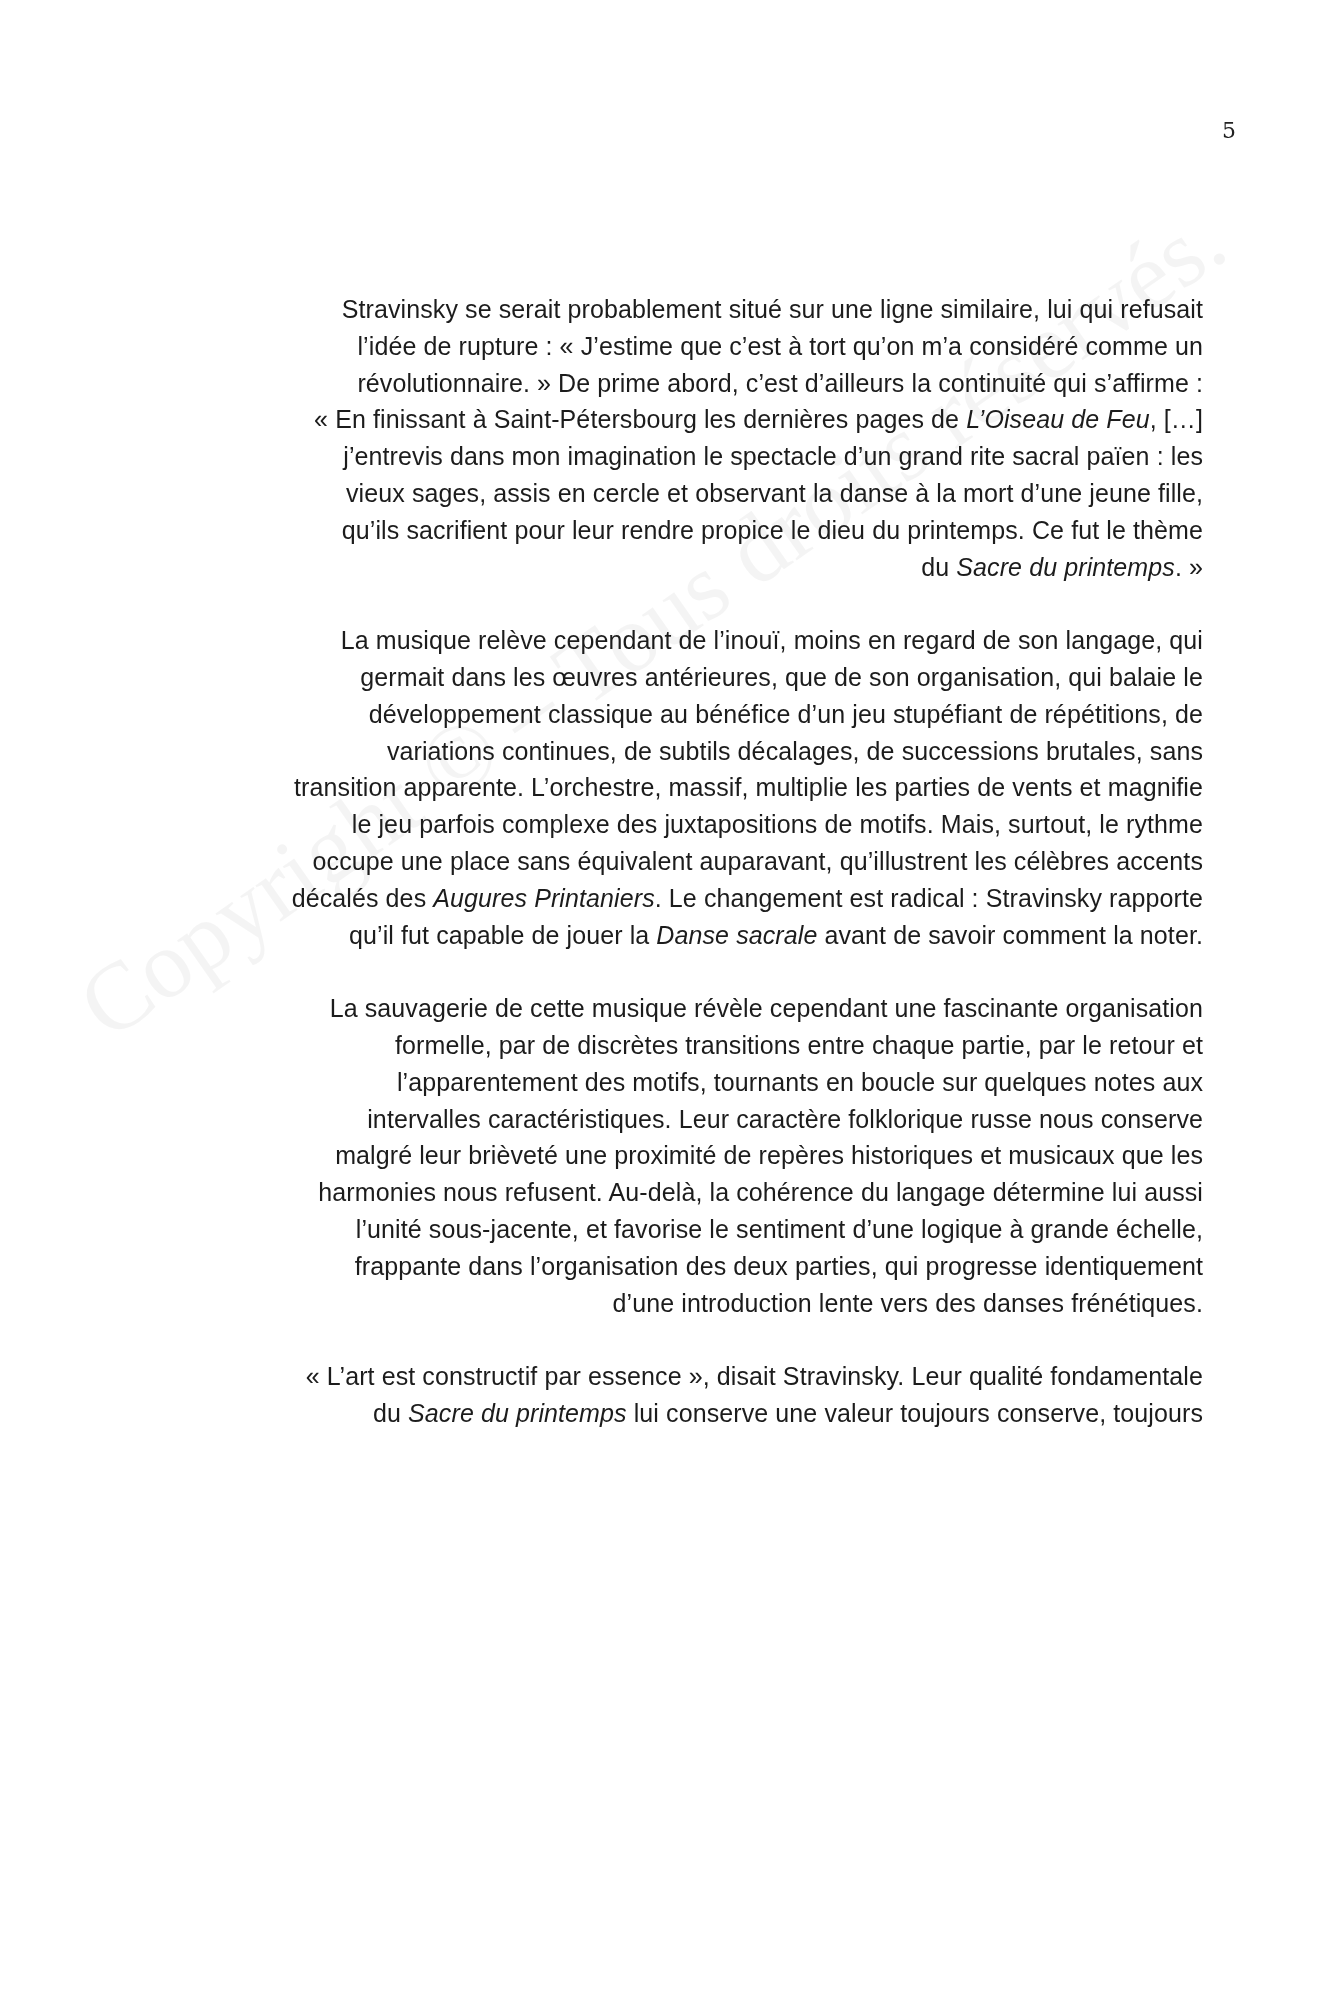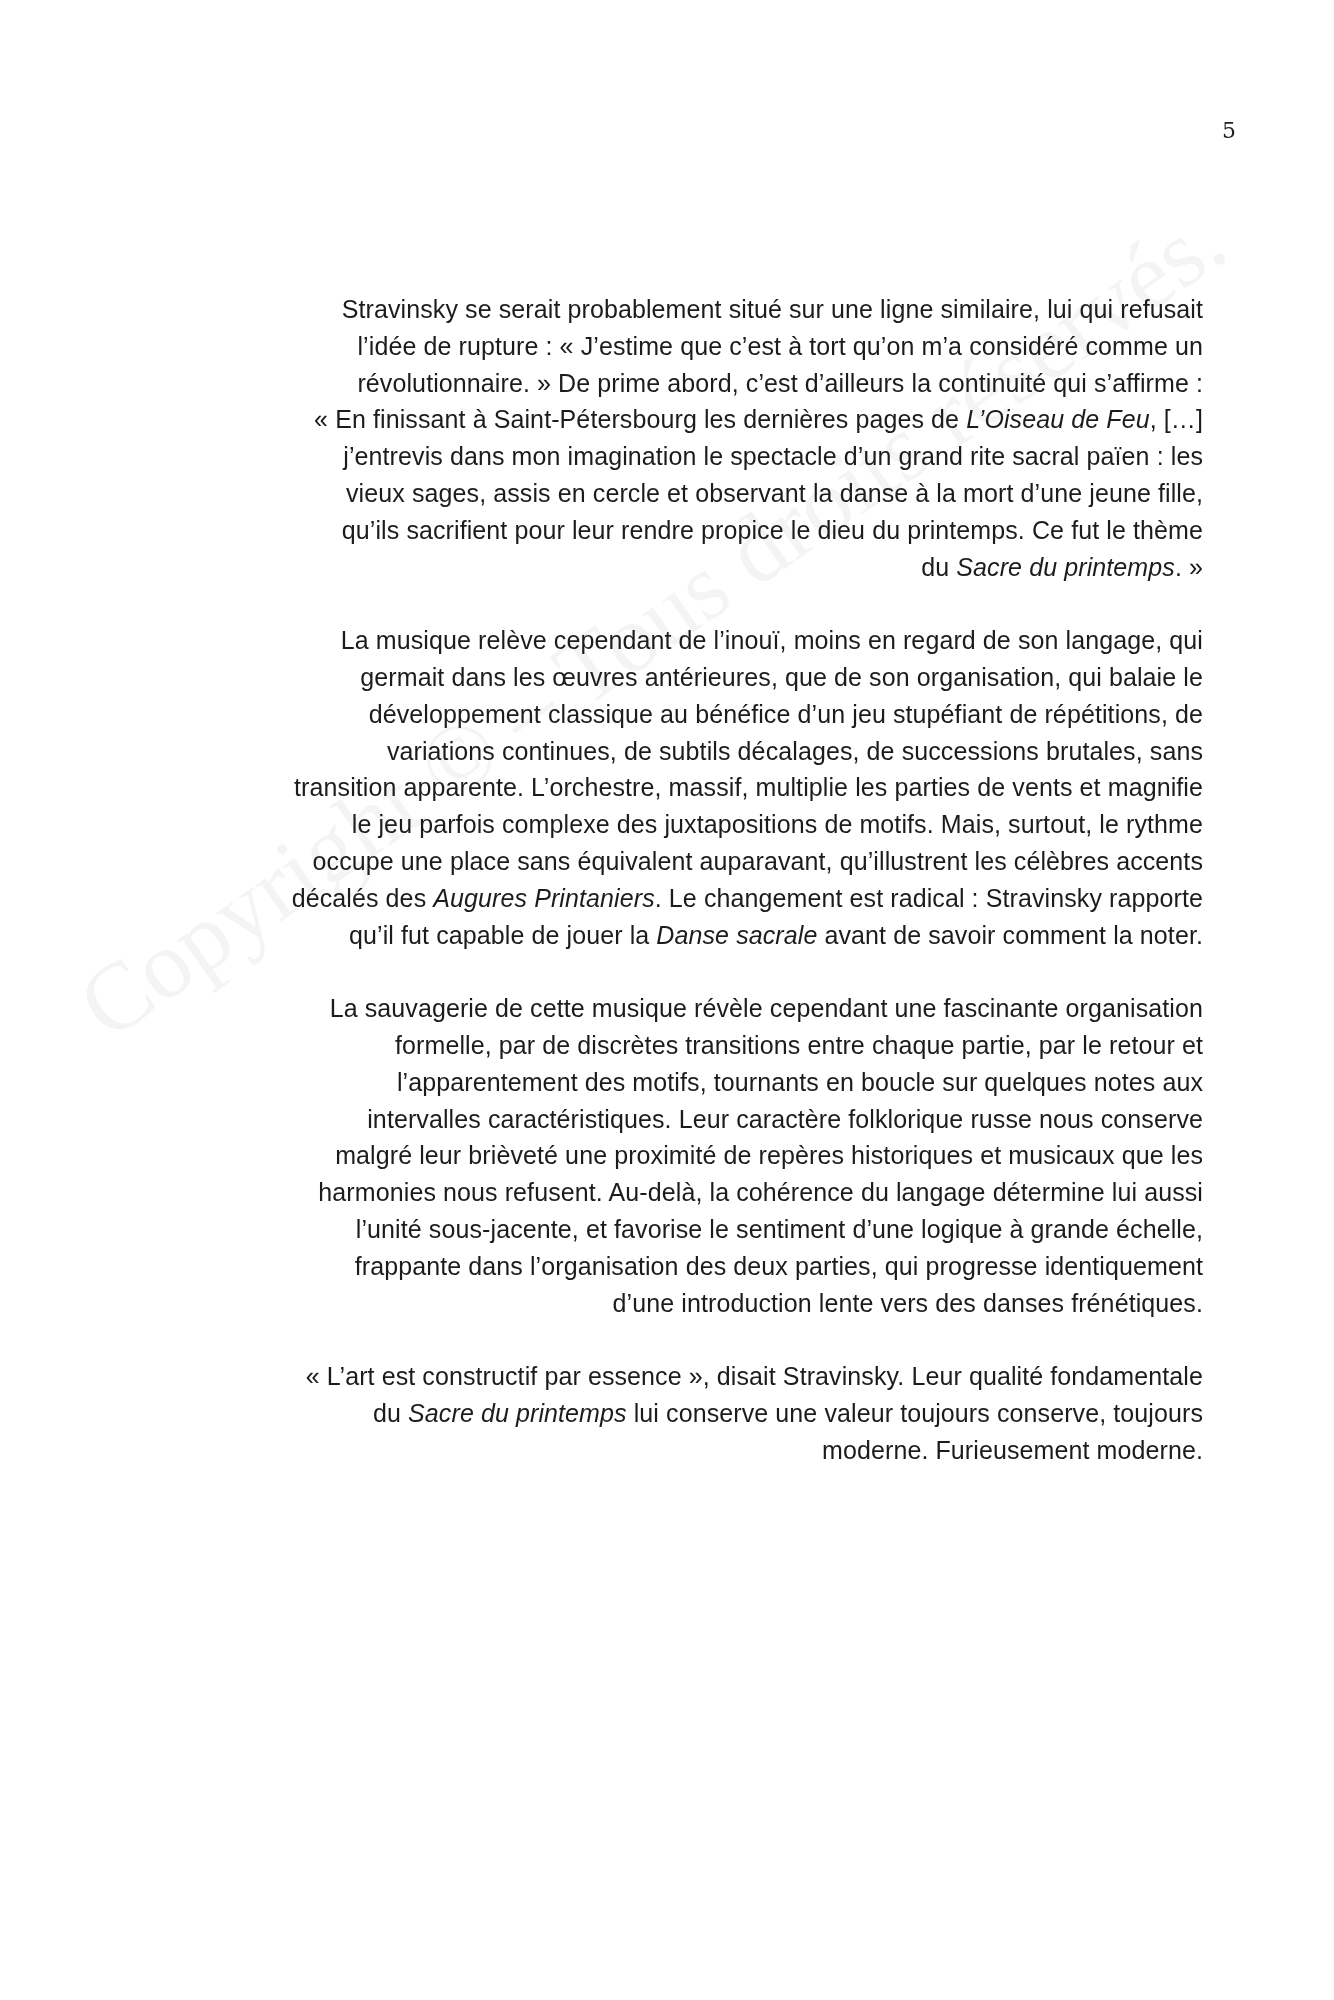--- a/index.html
+++ b/index.html
@@ -63,14 +63,14 @@
 <body>
 
 <div class="watermark">Copyright © – Tous droits réservés.</div>
 
 <div class="page-number">5</div>
 
 <div class="body-text">
   <p class="paragraph"><span class="line"><span>Stravinsky se serait probablement situé sur une ligne similaire, lui qui refusait</span></span><span class="line"><span>l’idée de rupture : « J’estime que c’est à tort qu’on m’a considéré comme un</span></span><span class="line"><span>révolutionnaire. » De prime abord, c’est d’ailleurs la continuité qui s’affirme :</span></span><span class="line"><span>« En finissant à Saint-Pétersbourg les dernières pages de </span><em>L’Oiseau de Feu</em><span>, […]</span></span><span class="line"><span>j’entrevis dans mon imagination le spectacle d’un grand rite sacral païen : les</span></span><span class="line"><span>vieux sages, assis en cercle et observant la danse à la mort d’une jeune fille,</span></span><span class="line"><span>qu’ils sacrifient pour leur rendre propice le dieu du printemps. Ce fut le thème</span></span><span class="line"><span>du </span><em>Sacre du printemps</em><span>. »</span></span></p>
   <p class="paragraph"><span class="line"><span>La musique relève cependant de l’inouï, moins en regard de son langage, qui</span></span><span class="line"><span>germait dans les œuvres antérieures, que de son organisation, qui balaie le</span></span><span class="line"><span>développement classique au bénéfice d’un jeu stupéfiant de répétitions, de</span></span><span class="line"><span>variations continues, de subtils décalages, de successions brutales, sans</span></span><span class="line"><span>transition apparente. L’orchestre, massif, multiplie les parties de vents et magnifie</span></span><span class="line"><span>le jeu parfois complexe des juxtapositions de motifs. Mais, surtout, le rythme</span></span><span class="line"><span>occupe une place sans équivalent auparavant, qu’illustrent les célèbres accents</span></span><span class="line"><span>décalés des </span><em>Augures Printaniers</em><span>. Le changement est radical : Stravinsky rapporte</span></span><span class="line"><span>qu’il fut capable de jouer la </span><em>Danse sacrale</em><span> avant de savoir comment la noter.</span></span></p>
   <p class="paragraph"><span class="line"><span>La sauvagerie de cette musique révèle cependant une fascinante organisation</span></span><span class="line"><span>formelle, par de discrètes transitions entre chaque partie, par le retour et</span></span><span class="line"><span>l’apparentement des motifs, tournants en boucle sur quelques notes aux</span></span><span class="line"><span>intervalles caractéristiques. Leur caractère folklorique russe nous conserve</span></span><span class="line"><span>malgré leur brièveté une proximité de repères historiques et musicaux que les</span></span><span class="line"><span>harmonies nous refusent. Au-delà, la cohérence du langage détermine lui aussi</span></span><span class="line"><span>l’unité sous-jacente, et favorise le sentiment d’une logique à grande échelle,</span></span><span class="line"><span>frappante dans l’organisation des deux parties, qui progresse identiquement</span></span><span class="line"><span>d’une introduction lente vers des danses frénétiques.</span></span></p>
-  <p class="paragraph"><span class="line"><span>« L’art est constructif par essence », disait Stravinsky. Leur qualité fondamentale</span></span><span class="line"><span>du </span><em>Sacre du printemps</em><span> lui conserve une valeur toujours conserve, toujours</span></span><span class="line"><span>moderne. Furieusement moderne.</span></span></p>
+  <p class="paragraph"><span class="line"><span>« L’art est constructif par essence », disait Stravinsky. Leur qualité fondamentale</span></span><span class="line"><span>du </span><em>Sacre du printemps</em><span> lui conserve une valeur toujours conserve, toujours</span></span></p>
 </div>
 
 </body></html>

